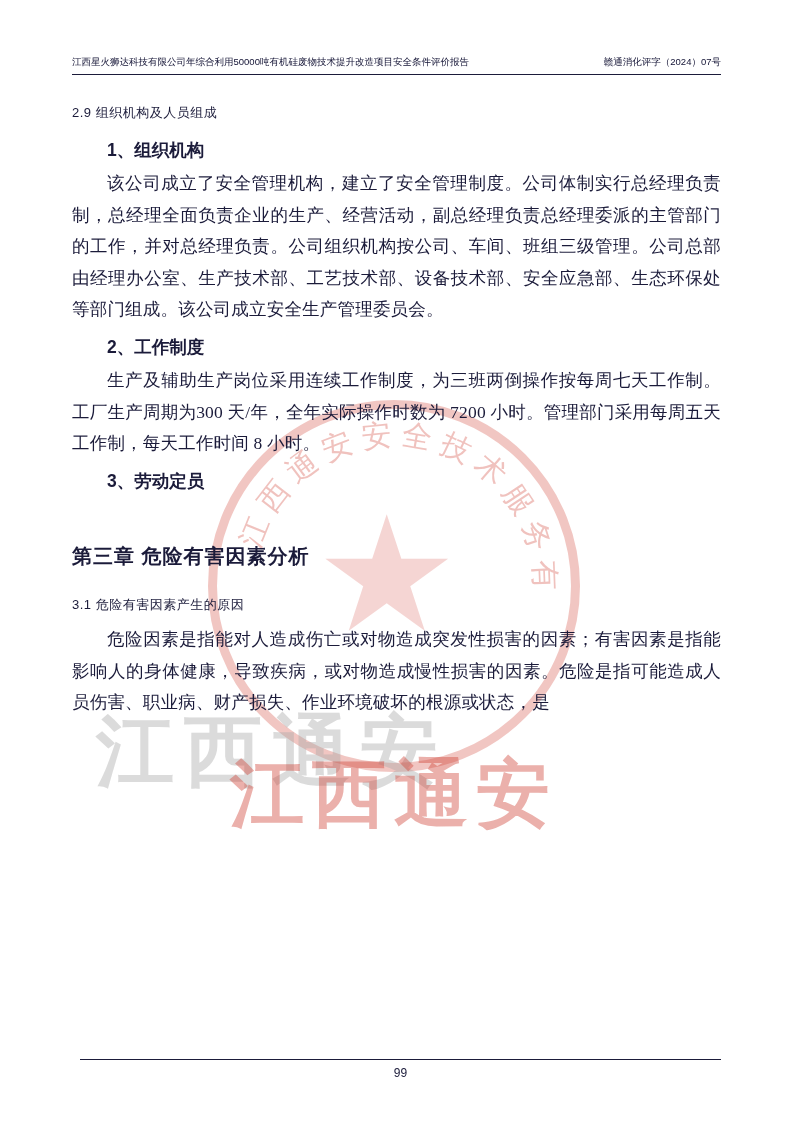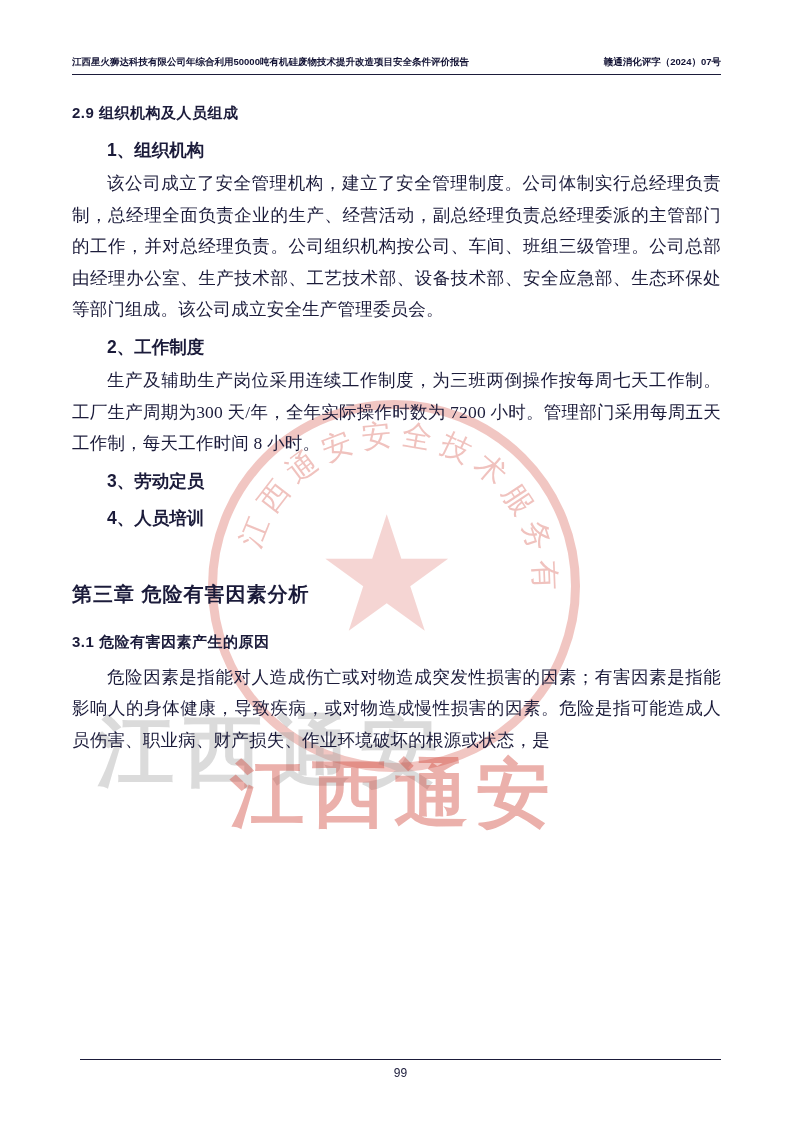--- a/index.html
+++ b/index.html
@@ -86,21 +86,21 @@
     font-weight: bold;
     white-space: nowrap;
   }
 
   
   .header {
     display: flex;
     justify-content: space-between;
     align-items: flex-end;
     font-size: 9.5px;
-    font-weight: bold;
+    font-weight: normal;
     color: #111133;
     letter-spacing: 0px;
     padding-bottom: 5px;
     border-bottom: 1.3px solid #1b1b3a;
     font-family: "Liberation Sans", sans-serif;
   }
   .header .left { white-space: nowrap; }
   .header .right { white-space: nowrap; margin-left: 41px; }
 
   
@@ -112,22 +112,22 @@
     line-height: 31.5px;
   }
   p.para {
     margin: 0;
     text-indent: 35px;
     text-align: justify;
     letter-spacing: 0.2px;
   }
   h2.h-sec {
     margin: 13px 0 4px 0;
-    font-size: 15px;
-    font-weight: bold;
+    font-size: 13px;
+    font-weight: normal;
     letter-spacing: 0.5px;
     font-family: "Liberation Sans", sans-serif;
   }
   h3.h-sub {
     margin: 6px 0 2px 0;
     font-size: 17.5px;
     font-weight: bold;
     text-indent: 35px;
     font-family: "Liberation Sans", sans-serif;
   }
@@ -187,21 +187,20 @@
     <h2 class="h-sec">2.9 组织机构及人员组成</h2>
 
     <h3 class="h-sub">1、组织机构</h3>
     <p class="para">该公司成立了安全管理机构，建立了安全管理制度。公司体制实行总经理负责制，总经理全面负责企业的生产、经营活动，副总经理负责总经理委派的主管部门的工作，并对总经理负责。公司组织机构按公司、车间、班组三级管理。公司总部由经理办公室、生产技术部、工艺技术部、设备技术部、安全应急部、生态环保处等部门组成。该公司成立安全生产管理委员会。</p>
 
     <h3 class="h-sub">2、工作制度</h3>
     <p class="para">生产及辅助生产岗位采用连续工作制度，为三班两倒操作按每周七天工作制。工厂生产周期为300 天/年，全年实际操作时数为 7200 小时。管理部门采用每周五天工作制，每天工作时间 8 小时。</p>
 
     <h3 class="h-sub">3、劳动定员</h3>
 
-    <h3 class="h-sub">4、人员培训</h3>
 
     <h1 class="h-chapter">第三章  危险有害因素分析</h1>
 
     <h2 class="h-sec">3.1 危险有害因素产生的原因</h2>
     <p class="para">危险因素是指能对人造成伤亡或对物造成突发性损害的因素；有害因素是指能影响人的身体健康，导致疾病，或对物造成慢性损害的因素。危险是指可能造成人员伤害、职业病、财产损失、作业环境破坏的根源或状态，是</p>
 
   </div>
 
   <div class="footer">
     <span>99</span>

